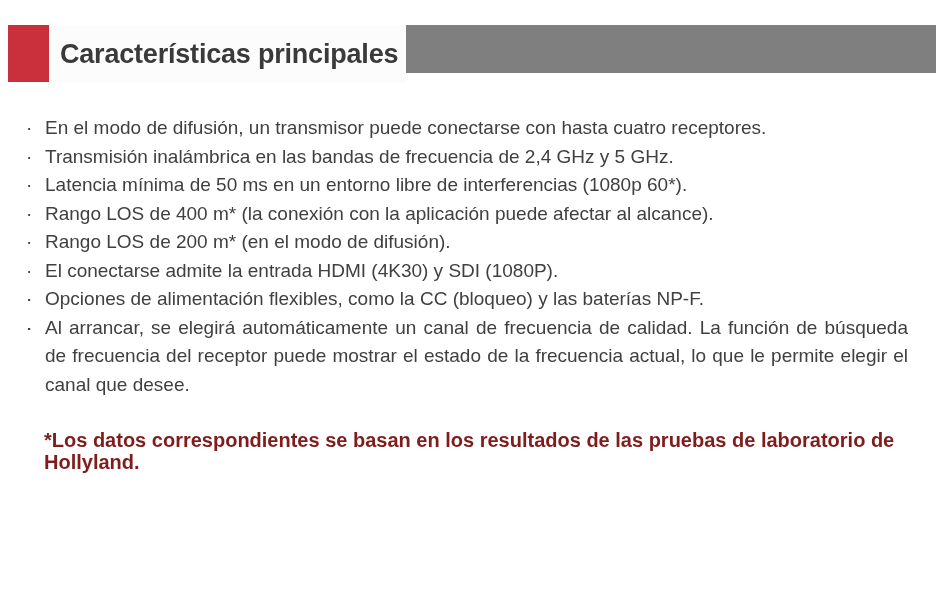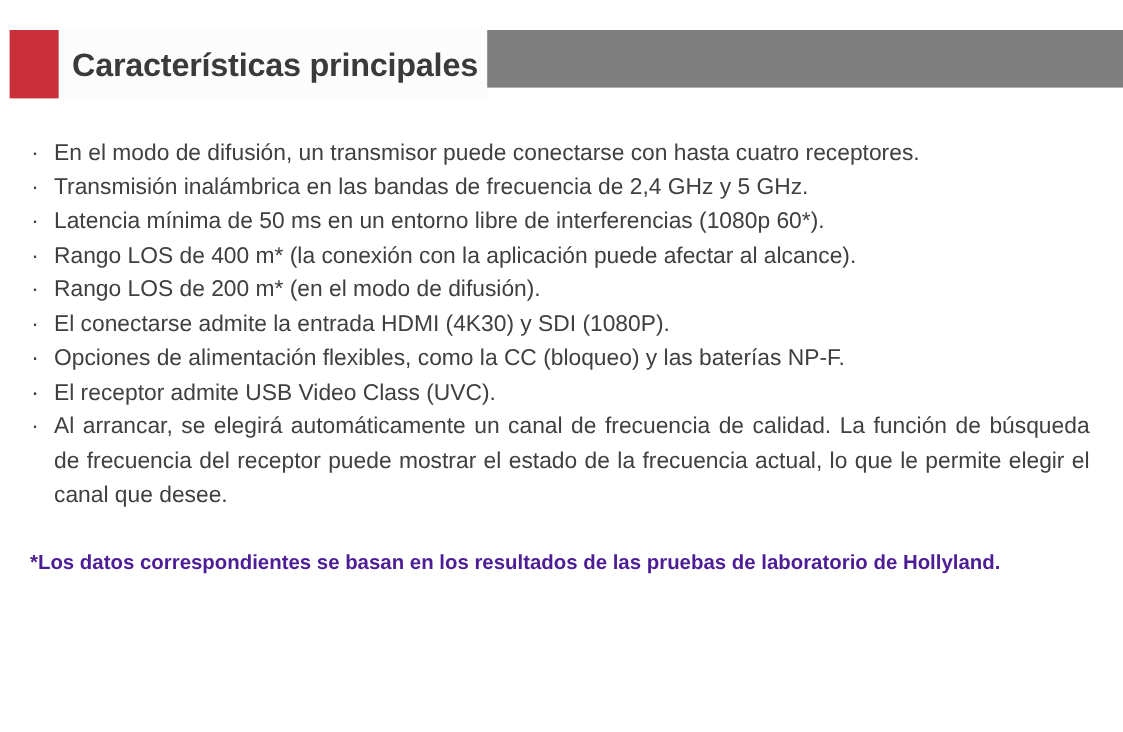--- a/index.html
+++ b/index.html
@@ -81,25 +81,25 @@
     top: 0;
     line-height: 28.5px;
     color: #404040;
   }
   .features li.justify {
     text-align: justify;
     text-align-last: left;
   }
   
   .footnote {
-    margin: 30px 0 0 25px;
-    font-size: 17px;
+    margin: 30px 0 0 44px;
+    font-size: 20px;
     font-weight: 600;
     line-height: 22px;
-    color: #4c1d95;
+    color: #7f1d1d;
   }
 </style>
 </head>
 <body>
 
 <div class="page">
 
   <div class="header">
     <div class="header-row">
       <div class="accent-square" style="background-color: rgb(201, 48, 60);"></div>
@@ -113,19 +113,19 @@
   <ul class="features">
     <li><span class="dot">·</span><span>En el modo de difusión, un transmisor puede conectarse con hasta cuatro receptores.</span></li>
     <li><span class="dot">·</span><span>Transmisión inalámbrica en las bandas de frecuencia de 2,4 GHz y 5 GHz.</span></li>
     <li><span class="dot">·</span><span>Latencia mínima de 50 ms en un entorno libre de interferencias (1080p 60*).</span></li>
     <li><span class="dot">·</span><span>Rango LOS de 400 m* (la conexión con la aplicación puede afectar al alcance).</span></li>
     <li><span class="dot">·</span><span>Rango LOS de 200 m* (en el modo de difusión).</span></li>
     <li><span class="dot">·</span><span>El conectarse admite la entrada HDMI (4K30) y SDI (1080P).</span></li>
     <li><span class="dot">·</span></li>
     <li><span class="dot">·</span><span>Opciones de alimentación flexibles, como la CC (bloqueo) y las baterías NP-F.</span></li>
     <li><span class="dot">·</span></li>
-    <li><span class="dot">·</span><span>El receptor admite USB Video Class (UVC).</span></li>
+    <li><span class="dot">·</span></li>
     <li class="justify"><span class="dot">·</span><span>Al arrancar, se elegirá automáticamente un canal de frecuencia de calidad. La función de búsqueda de frecuencia del receptor puede mostrar el estado de la frecuencia actual, lo que le permite elegir el canal que desee.</span></li>
   </ul>
 
   <div class="footnote">*Los datos correspondientes se basan en los resultados de las pruebas de laboratorio de Hollyland.</div>
 
 </div>
 
 </body></html>

